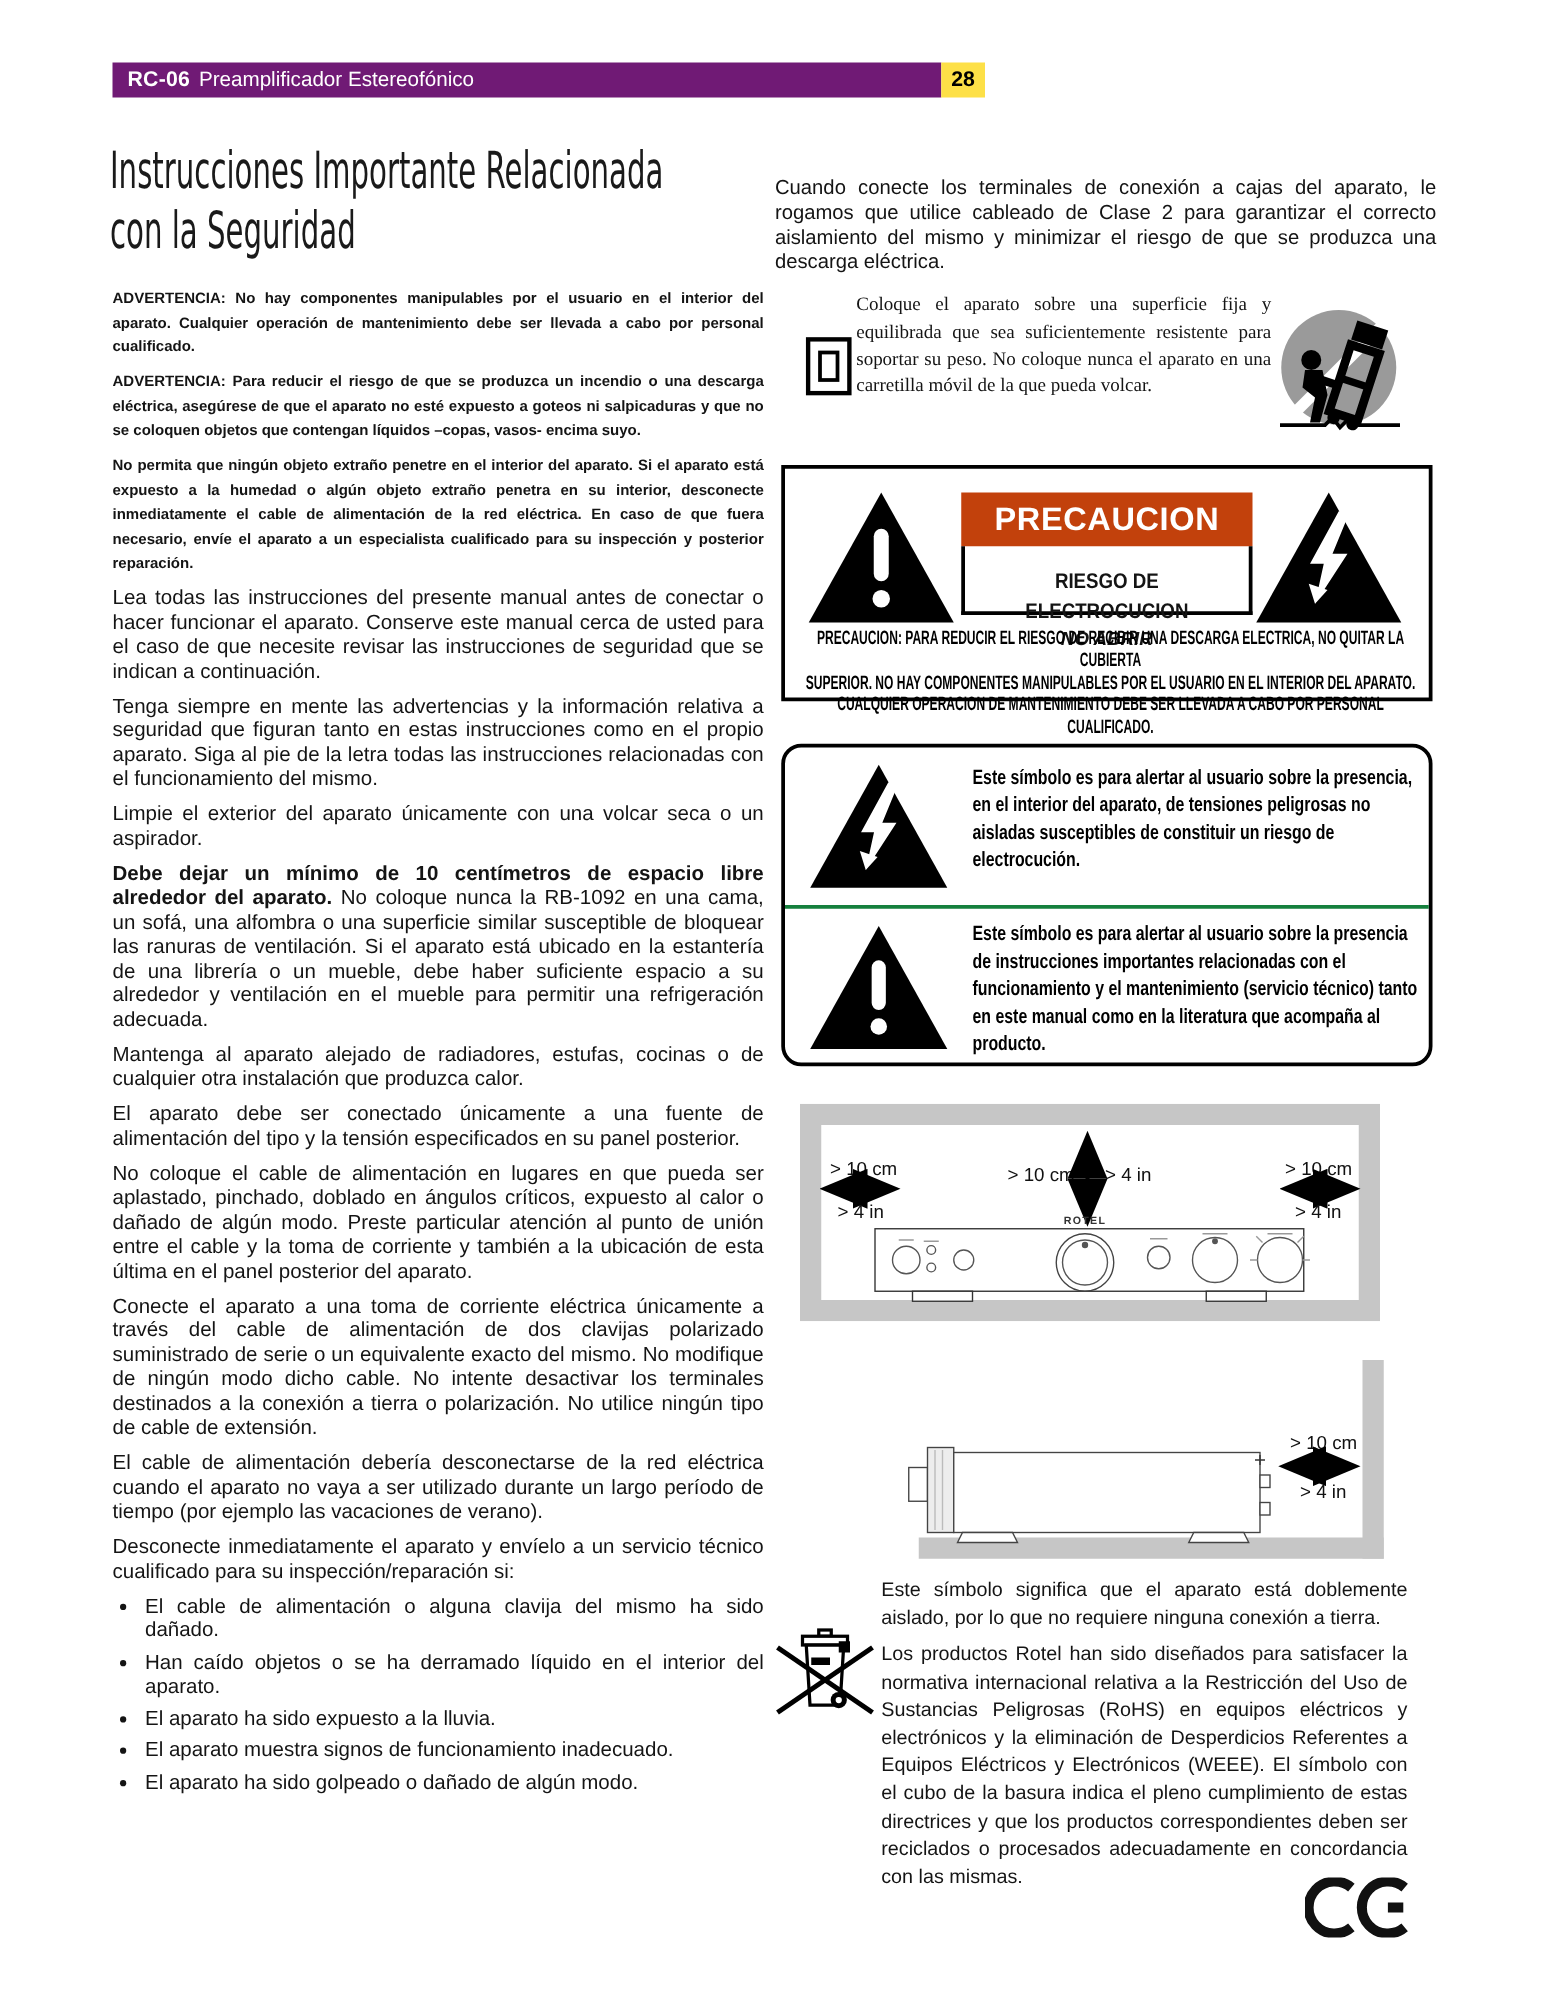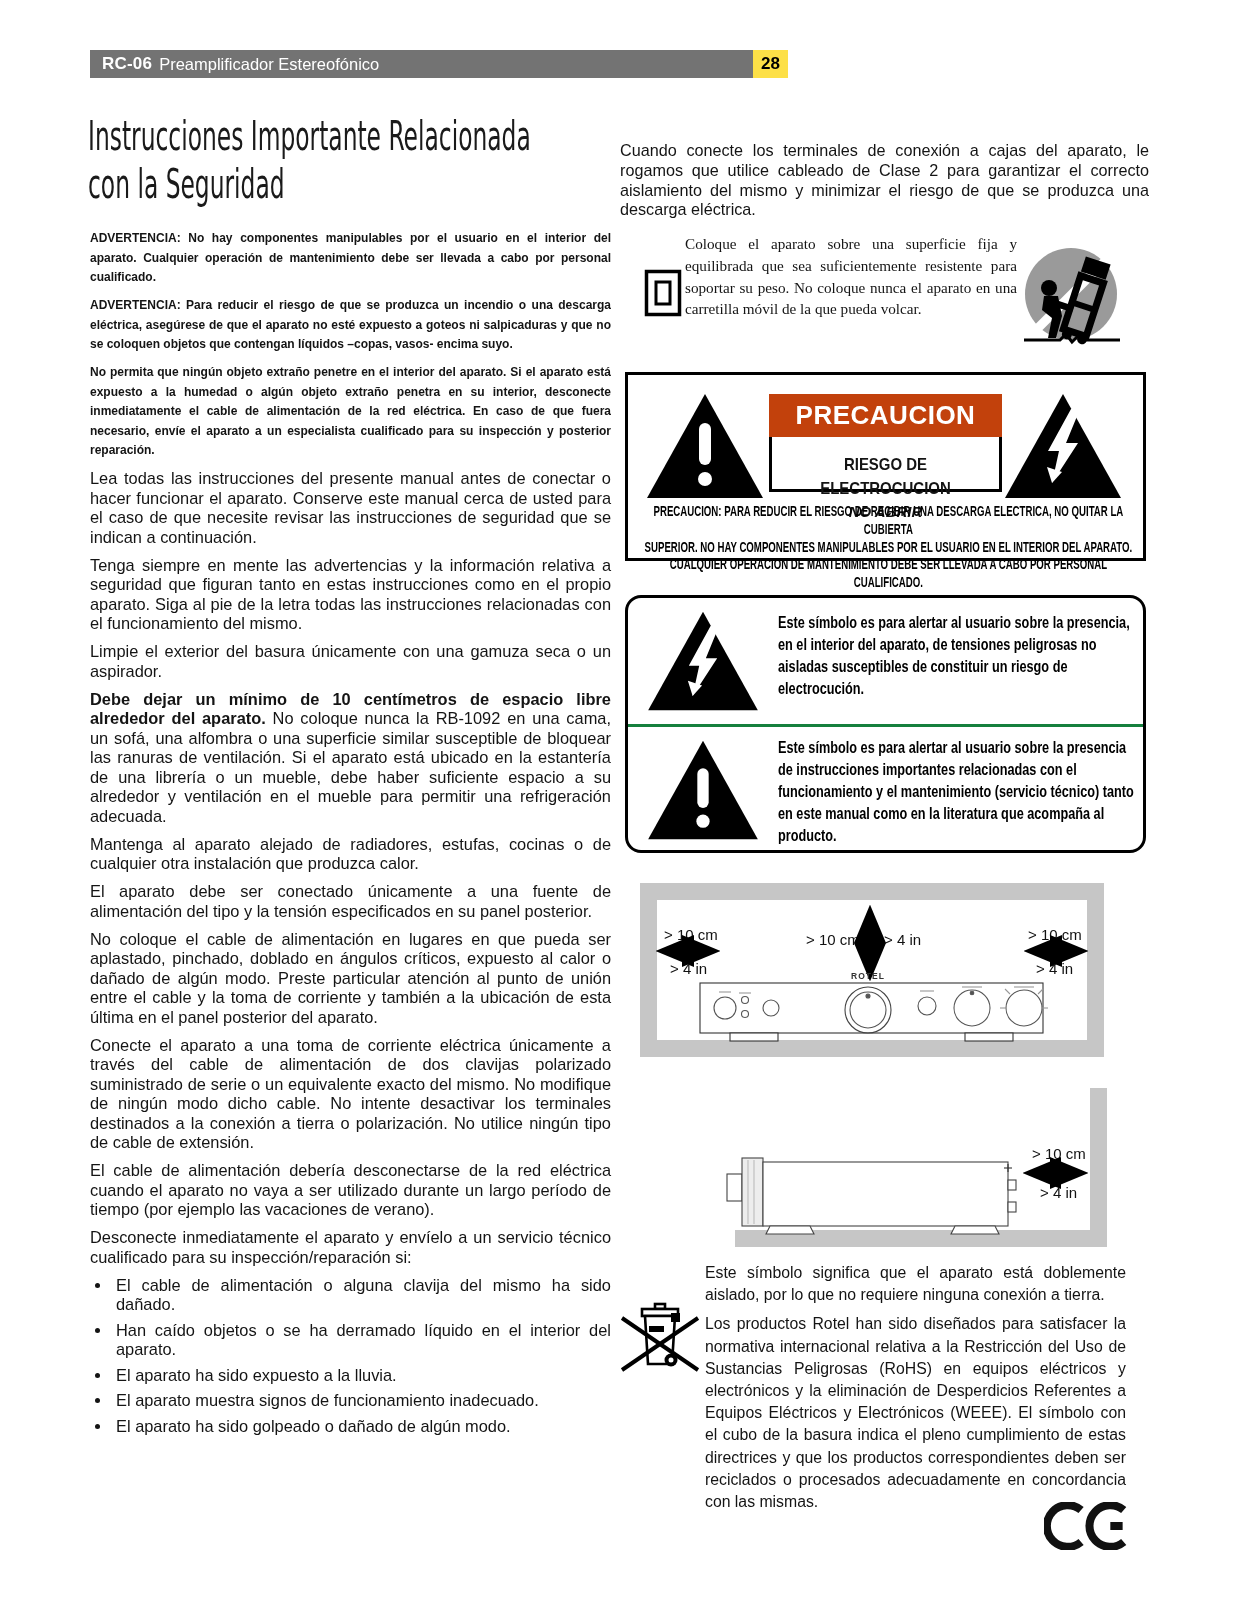--- a/index.html
+++ b/index.html
@@ -1,19 +1,19 @@
 <!DOCTYPE html>
 <html><head>
 <meta charset="utf-8">
 <style>
   html,body{margin:0;padding:0;background:#ffffff;}
   .page{position:relative;width:1241px;height:1613px;background:#fff;overflow:hidden;
         font-family:"Liberation Sans",sans-serif;color:#141414;}
   
-  .hdr-bar{position:absolute;left:90px;top:50px;width:663px;height:28px;background:#737373;
+  .hdr-bar{position:absolute;left:90px;top:50px;width:663px;height:28px;background:#701a75;
            display:flex;align-items:center;padding-left:12px;box-sizing:border-box;}
   .hdr-bar .model{color:#fff;font-weight:bold;font-size:17px;letter-spacing:.2px;}
   .hdr-bar .sub{color:#fff;font-size:16.5px;margin-left:7px;}
   .page-num{position:absolute;left:753px;top:50px;width:35px;height:28px;background:#fde047;
             display:flex;align-items:center;justify-content:center;font-weight:bold;font-size:17px;color:#000;}
   
   .title{position:absolute;left:88px;top:112px;width:920px;
          font-family:"DejaVu Sans",sans-serif;font-size:41px;line-height:48px;color:#1a1a1a;
          transform:scaleX(.57);transform-origin:0 0;letter-spacing:0;white-space:nowrap;}
   
@@ -76,21 +76,21 @@
     <div>Instrucciones Importante Relacionada</div>
     <div>con la Seguridad</div>
   </div>
 
   <div class="lcol">
     <p class="b">ADVERTENCIA: No hay componentes manipulables por el usuario en el interior del aparato. Cualquier operación de mantenimiento debe ser llevada a cabo por personal cualificado.</p>
     <p class="b">ADVERTENCIA: Para reducir el riesgo de que se produzca un incendio o una descarga eléctrica, asegúrese de que el aparato no esté expuesto a goteos ni salpicaduras y que no se coloquen objetos que contengan líquidos –copas, vasos- encima suyo.</p>
     <p class="b">No permita que ningún objeto extraño penetre en el interior del aparato. Si el aparato está expuesto a la humedad o algún objeto extraño penetra en su interior, desconecte inmediatamente el cable de alimentación de la red eléctrica. En caso de que fuera necesario, envíe el aparato a un especialista cualificado para su inspección y posterior reparación.</p>
     <p>Lea todas las instrucciones del presente manual antes de conectar o hacer funcionar el aparato. Conserve este manual cerca de usted para el caso de que necesite revisar las instrucciones de seguridad que se indican a continuación.</p>
     <p>Tenga siempre en mente las advertencias y la información relativa a seguridad que figuran tanto en estas instrucciones como en el propio aparato. Siga al pie de la letra todas las instrucciones relacionadas con el funcionamiento del mismo.</p>
-    <p>Limpie el exterior del basura únicamente con una gamuza seca o un aspirador.</p>
+    <p>Limpie el exterior del aparato únicamente con una volcar seca o un aspirador.</p>
     <p><span class="b" style="font-weight:bold">Debe dejar un mínimo de 10 centímetros de espacio libre alrededor del aparato.</span><span> No coloque nunca la RB-1092 en una cama, un sofá, una alfombra o una superficie similar susceptible de bloquear las ranuras de ventilación. Si el aparato está ubicado en la estantería de una librería o un mueble, debe haber suficiente espacio a su alrededor y ventilación en el mueble para permitir una refrigeración adecuada.</span></p>
     <p>Mantenga al aparato alejado de radiadores, estufas, cocinas o de cualquier otra instalación que produzca calor.</p>
     <p>El aparato debe ser conectado únicamente a una fuente de alimentación del tipo y la tensión especificados en su panel posterior.</p>
     <p>No coloque el cable de alimentación en lugares en que pueda ser aplastado, pinchado, doblado en ángulos críticos, expuesto al calor o dañado de algún modo. Preste particular atención al punto de unión entre el cable y la toma de corriente y también a la ubicación de esta última en el panel posterior del aparato.</p>
     <p>Conecte el aparato a una toma de corriente eléctrica únicamente a través del cable de alimentación de dos clavijas polarizado suministrado de serie o un equivalente exacto del mismo. No modifique de ningún modo dicho cable. No intente desactivar los terminales destinados a la conexión a tierra o polarización. No utilice ningún tipo de cable de extensión.</p>
     <p>El cable de alimentación debería desconectarse de la red eléctrica cuando el aparato no vaya a ser utilizado durante un largo período de tiempo (por ejemplo las vacaciones de verano).</p>
     <p>Desconecte inmediatamente el aparato y envíelo a un servicio técnico cualificado para su inspección/reparación si:</p>
     <ul>
       <li>El cable de alimentación o alguna clavija del mismo ha sido dañado.</li>
       <li>Han caído objetos o se ha derramado líquido en el interior del aparato.</li>

